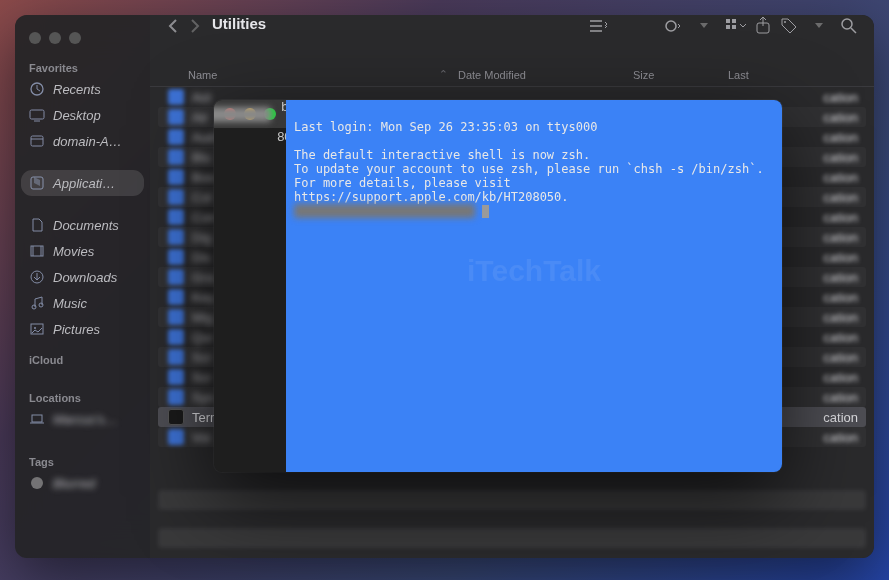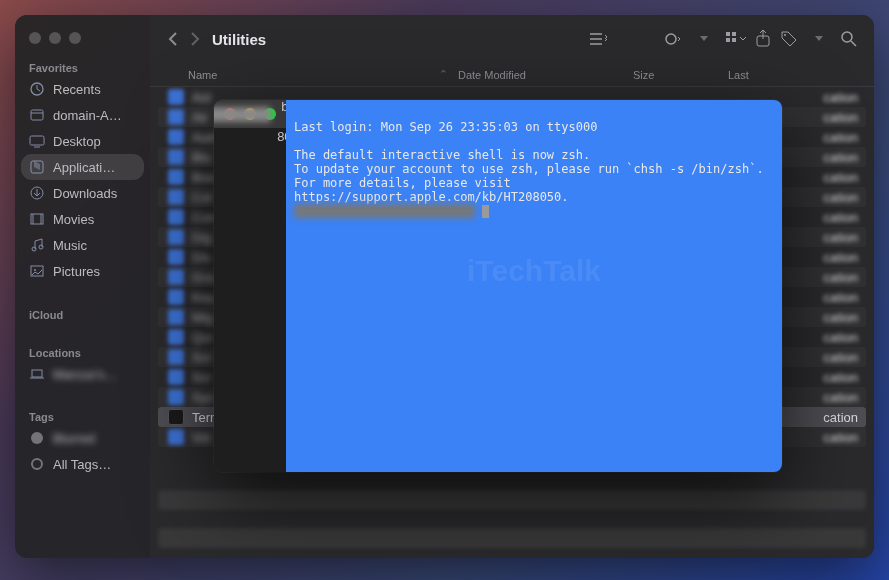--- a/index.html
+++ b/index.html
@@ -34,36 +34,36 @@
     .section-label {
       font-size: 11px;
       color: #8a8a90;
       font-weight: 600;
       padding: 4px 14px 2px;
     }
     .sidebar-item {
       display: flex; align-items: center; gap: 8px;
       padding: 5px 14px;
       cursor: default;
-      white-space: nowrap; overflow: hidden; text-overflow: ellipsis;
+      white-space: nowrap; overflow: hidden; text-overflow: ellipsis; font-style: italic;
     }
     .sidebar-item .sicon { width: 16px; height: 16px; flex-shrink: 0; opacity: 0.8; display: flex; align-items: center; justify-content: center; }
-    .sidebar-item.sel { background: rgba(255,255,255,0.12); border-radius: 11px; margin: 0 6px; padding-left: 8px; padding-right: 8px; }
+    .sidebar-item.sel { background: rgba(255,255,255,0.12); border-radius: 11px; margin: 16px 6px; padding-left: 8px; padding-right: 8px; }
     .tag-dot { width: 12px; height: 12px; border-radius: 50%; border: 2px solid #888; }
     .tag-gray { background: #888; border: none; }
     
     .main-panel {
       flex: 1;
       background: #2a2a2c;
       display: flex; flex-direction: column;
       position: relative;
     }
     .toolbar {
       height: 48px;
-      display: flex; align-items: center;
+      display: flex; 
       padding: 0 12px;
       gap: 0;
       color: #cfcfd4;
     }
     .navbtn { width: 22px; height: 22px; display: flex; align-items: center; justify-content: center; opacity: 0.6; }
     .title { font-size: 15px; font-weight: 600; color: #e6e6ea; margin-left: 6px; }
     .spacer { flex: 1; }
     .tool-icon { width: 26px; height: 22px; opacity: 0.7; display: flex; align-items: center; justify-content: center; }
     .columns-header {
       display: flex;
@@ -185,61 +185,69 @@
             <svg width="16" height="16" viewBox="0 0 16 16">
               <circle cx="8" cy="8" r="6" stroke="#9aa7c6" fill="none" stroke-width="1.3"></circle>
               <path d="M8 4v4l3 2" stroke="#9aa7c6" fill="none"></path>
             </svg>
           </span>
           <span>Recents</span>
         </div>
         <div class="sidebar-item">
           <span class="sicon">
             <svg width="16" height="16" viewBox="0 0 16 16">
+              <rect x="1" y="3" width="14" height="9" rx="1.5" stroke="#9aa7c6" fill="none"></rect>
+              <path d="M5 14h6" stroke="#9aa7c6"></path>
+            </svg>
+          </span>
+          <span>Desktop</span>
+        </div>
+        <div class="sidebar-item">
+          <span class="sicon">
+            <svg width="16" height="16" viewBox="0 0 16 16">
               <rect x="2" y="3" width="12" height="10" rx="1.5" stroke="#9aa7c6" fill="none"></rect>
               <path d="M2 6h12" stroke="#9aa7c6"></path>
             </svg>
           </span>
           <span>domain-A…</span>
         </div>
-        <div class="sidebar-item">
-          <span class="sicon">
-            <svg width="16" height="16" viewBox="0 0 16 16">
-              <rect x="1" y="3" width="14" height="9" rx="1.5" stroke="#9aa7c6" fill="none"></rect>
-              <path d="M5 14h6" stroke="#9aa7c6"></path>
-            </svg>
-          </span>
-          <span>Desktop</span>
-        </div>
         <div class="sidebar-item sel">
           <span class="sicon">
             <svg width="16" height="16" viewBox="0 0 16 16">
               <rect x="2" y="2" width="12" height="12" rx="2" stroke="#9aa7c6" fill="none"></rect>
               <path d="M5 2l6 3v6l-6-3z" fill="#9aa7c6" opacity="0.5"></path>
             </svg>
           </span>
           <span>Applicati…</span>
         </div>
         <div class="sidebar-item">
           <span class="sicon">
             <svg width="16" height="16" viewBox="0 0 16 16">
+              <path d="M4 2h6l3 3v9H4z" stroke="#9aa7c6" fill="none"></path>
+            </svg>
+          </span>
+          <span>Documents</span>
+        </div>
+        <div class="sidebar-item">
+          <span class="sicon">
+            <svg width="16" height="16" viewBox="0 0 16 16">
+              <rect x="2" y="3" width="12" height="10" stroke="#9aa7c6" fill="none"></rect>
+              <path d="M4 3v10M12 3v10" stroke="#9aa7c6"></path>
+            </svg>
+          </span>
+          <span>Movies</span>
+        </div>
+        <div class="sidebar-item">
+          <span class="sicon">
+            <svg width="16" height="16" viewBox="0 0 16 16">
               <circle cx="8" cy="8" r="6" stroke="#9aa7c6" fill="none"></circle>
               <path d="M8 4v6M5 8l3 3 3-3" stroke="#9aa7c6" fill="none"></path>
             </svg>
           </span>
           <span>Downloads</span>
-        </div>
-        <div class="sidebar-item">
-          <span class="sicon">
-            <svg width="16" height="16" viewBox="0 0 16 16">
-              <rect x="2" y="3" width="12" height="10" stroke="#9aa7c6" fill="none"></rect>
-              <path d="M4 3v10M12 3v10" stroke="#9aa7c6"></path>
-            </svg>
-          </span>
-          <span>Movies</span>
         </div>
         <div class="sidebar-item">
           <span class="sicon">
             <svg width="16" height="16" viewBox="0 0 16 16">
               <path d="M6 12V4l7-2v8" stroke="#9aa7c6" fill="none"></path>
               <circle cx="5" cy="12" r="2" stroke="#9aa7c6" fill="none"></circle>
               <circle cx="12" cy="10" r="2" stroke="#9aa7c6" fill="none"></circle>
             </svg>
           </span>
           <span>Music</span>
@@ -248,46 +256,40 @@
           <span class="sicon">
             <svg width="16" height="16" viewBox="0 0 16 16">
               <rect x="2" y="3" width="12" height="10" stroke="#9aa7c6" fill="none"></rect>
               <circle cx="6" cy="7" r="1" fill="#9aa7c6"></circle>
               <path d="M3 12l3-3 3 2 4-4" stroke="#9aa7c6" fill="none"></path>
             </svg>
           </span>
           <span>Pictures</span>
         </div>
       </div>
-    <div class="section-label" style="margin-top:21px">iCloud</div>
+    <div class="section-label" style="margin-top:8px">iCloud</div>
     <div class="section-label" style="margin-top:20px">Locations</div>
     <div id="loc-list">
         <div class="sidebar-item">
           <span class="sicon">
             <svg width="16" height="16" viewBox="0 0 16 16">
               <rect x="3" y="4" width="10" height="7" stroke="#9aa7c6" fill="none"></rect>
               <path d="M1 12h14" stroke="#9aa7c6"></path>
             </svg>
           </span>
           <span style="filter: blur(3px);">Marcus's…</span>
         </div>
       </div>
     <div class="section-label" style="margin-top:20px">Tags</div>
     <div id="tag-list">
         <div class="sidebar-item">
           <span class="sicon">
             <span class="tag-dot tag-gray"></span>
           </span>
           <span style="filter: blur(3px);">Blurred</span>
-        </div>
-        <div class="sidebar-item">
-          <span class="sicon">
-            <span class="tag-dot"></span>
-          </span>
-          <span>All Tags…</span>
         </div>
       </div>
   </div>
 
   <div class="main-panel">
     <div class="toolbar">
       <span class="navbtn">
           <svg width="10" height="16" viewBox="0 0 10 16">
             <path d="M8 2 L2 8 L8 14" stroke="#cfcfd4" stroke-width="2" fill="none"></path>
           </svg>

